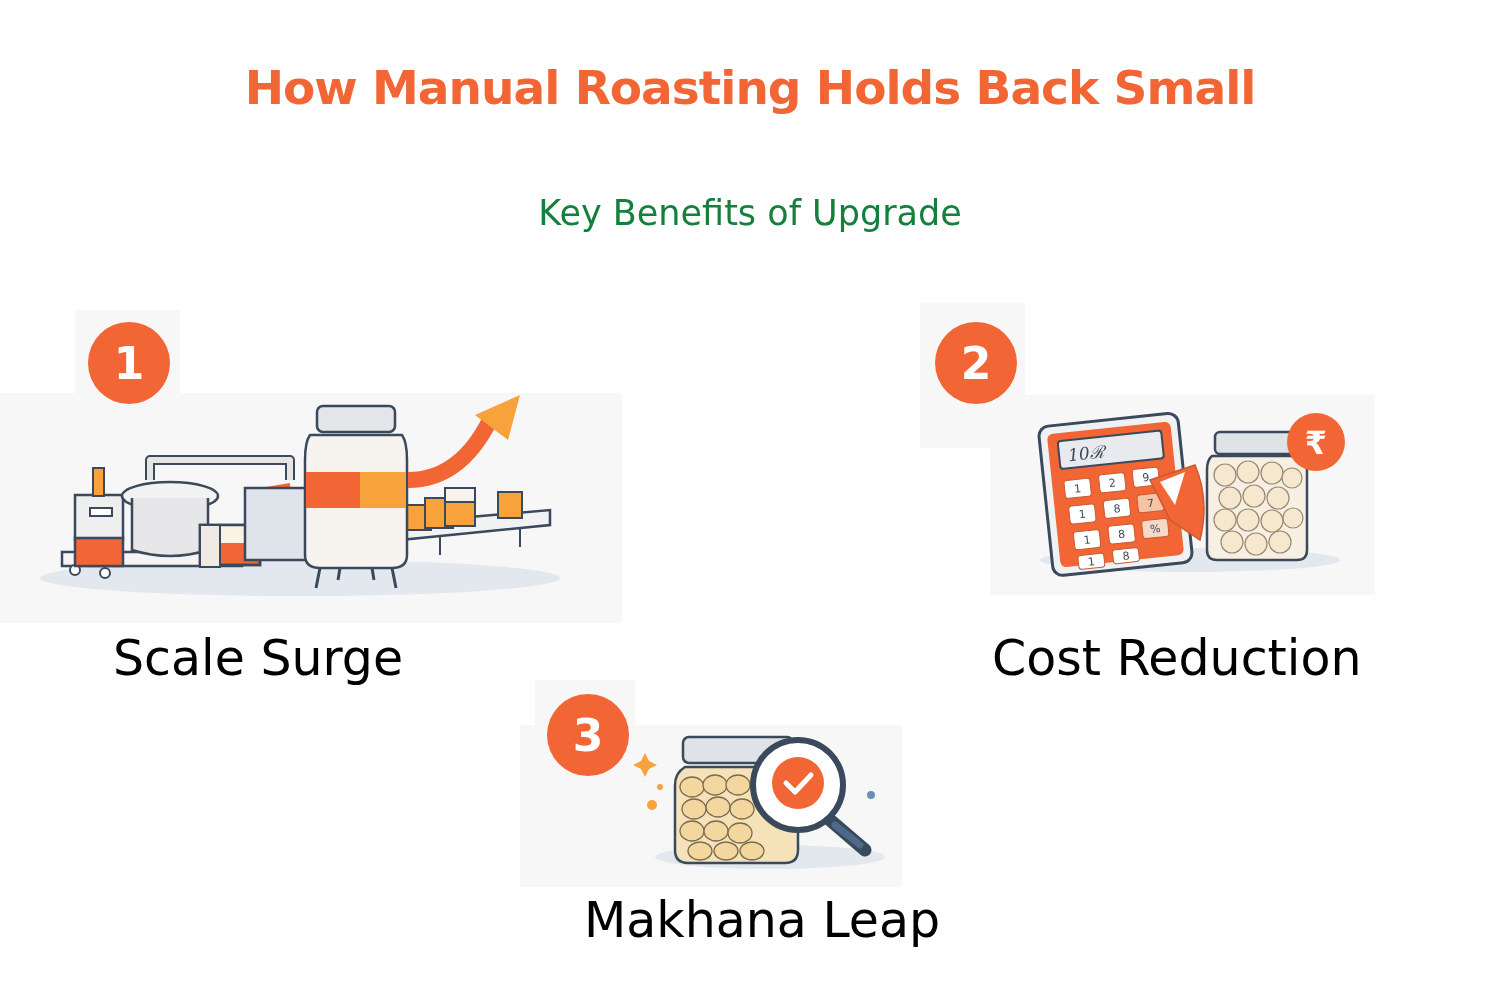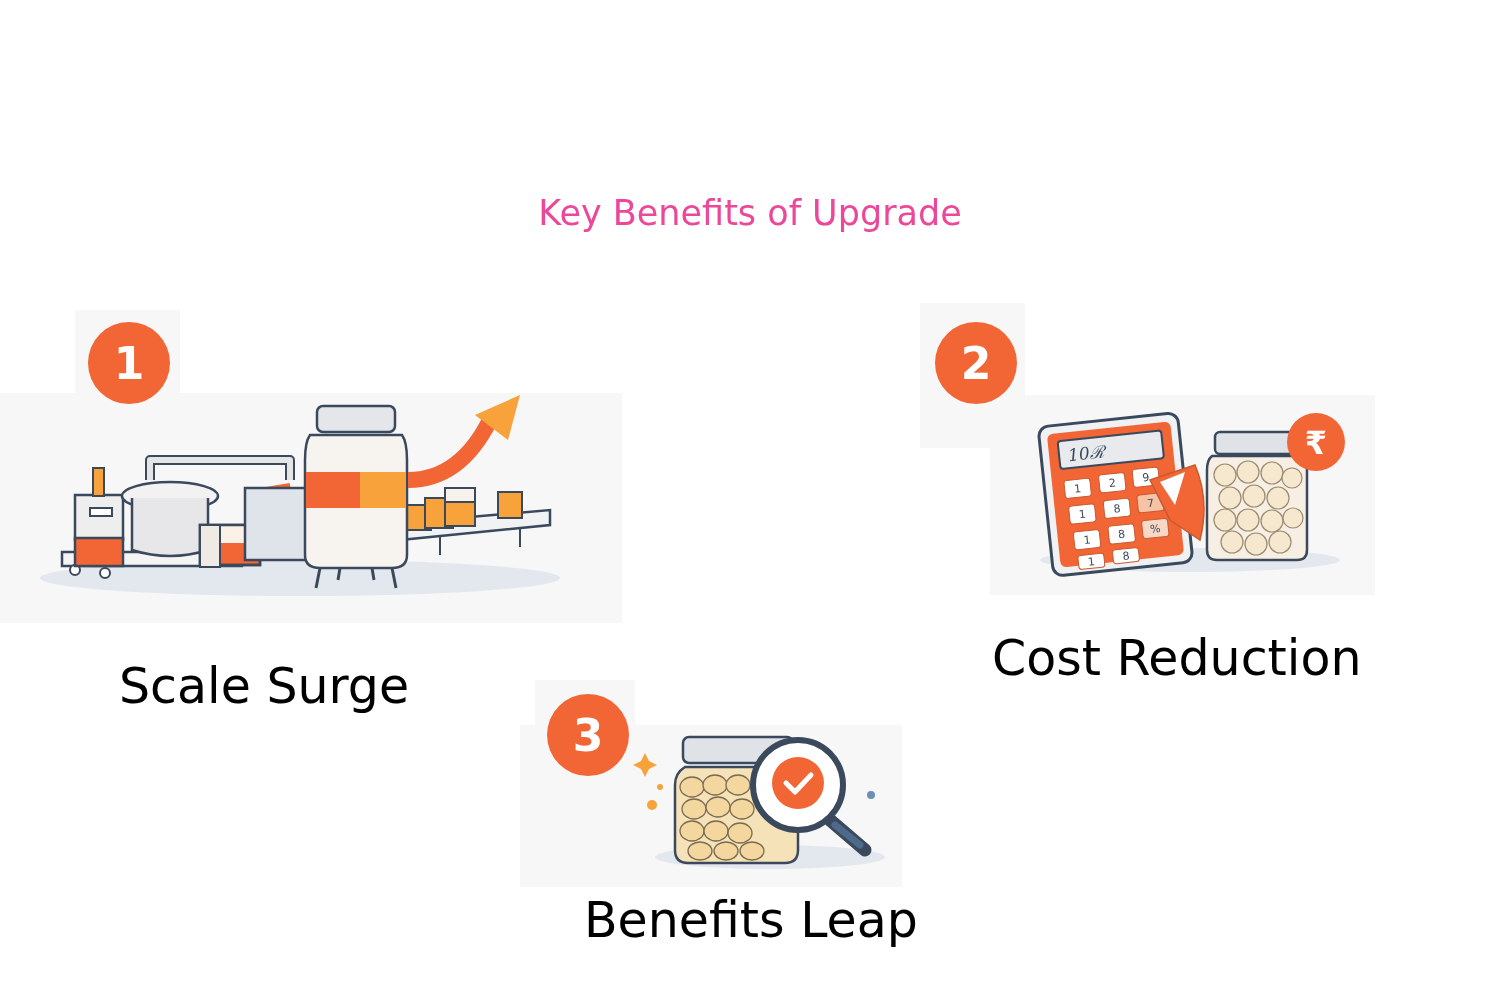--- a/index.html
+++ b/index.html
@@ -8,21 +8,21 @@
 
   .title {
     position: absolute; left: 0; width: 1500px; top: 56px;
     text-align: center; color: #F26535; font-weight: bold;
     font-family: "DejaVu Sans", sans-serif;
     font-size: 47px; line-height: 63px; letter-spacing: -1px;
   }
   .subtitle {
     position: absolute; left: 0; width: 1500px; top: 190px;
     text-align: center; font-size: 35px; line-height: 46px;
-    font-family: "DejaVu Sans", sans-serif; color: #ec4899;
+    font-family: "DejaVu Sans", sans-serif; color: #15803d;
   }
 
   .tint { position: absolute; background: #f7f7f8; }
 
   .badge {
     position: absolute; width: 82px; height: 82px; border-radius: 50%;
     background: #F26535; color: #fff; font-weight: bold;
     font-family: "DejaVu Sans", sans-serif; font-size: 44px;
     display: flex; align-items: center; justify-content: center;
   }
@@ -31,20 +31,21 @@
     position: absolute; font-size: 49px; line-height: 60px; white-space: nowrap;
     font-family: "DejaVu Sans", sans-serif; color: #000;
   }
 
   .illus { position: absolute; }
 </style>
 </head>
 <body>
 
 <div class="title">
+  <div>How Manual Roasting Holds Back Small</div>
 </div>
 <div class="subtitle">Key Benefits of Upgrade</div>
 
 <div>
   <div class="tint" style="left:75px;top:310px;width:105px;height:85px;"></div>
   <div class="tint" style="left:0;top:393px;width:622px;height:230px;"></div>
   <div class="badge" style="left:88px;top:322px;">1</div>
 
   <svg class="illus" style="left:20px;top:380px;" width="560" height="220" viewBox="0 0 560 220">
 
@@ -87,21 +88,21 @@
     <rect x="297" y="26" width="78" height="26" rx="6" fill="#e4e6ea" stroke="#3A4A5C" stroke-width="2.5"></rect>
     <path d="M290 55 Q285 62 285 80 L285 175 Q285 188 300 188 L372 188 Q387 188 387 175 L387 80 Q387 62 382 55 Z" fill="#f7f3ee" stroke="#3A4A5C" stroke-width="2.5"></path>
     <rect x="286" y="92" width="100" height="36" fill="#F26535"></rect>
     <rect x="340" y="92" width="46" height="36" fill="#F7A23B"></rect>
     <path d="M300 188 L296 208 M372 188 L376 208 M320 188 L318 200 M352 188 L354 200" stroke="#3A4A5C" stroke-width="3"></path>
 
     <path d="M388 100 Q440 100 470 40" fill="none" stroke="#F26535" stroke-width="16"></path>
     <polygon points="455,35 500,15 488,60" fill="#F7A23B"></polygon>
   </svg>
 
-  <div class="label" style="left:119px;top:629px;margin-top:28px;">Scale Surge</div>
+  <div class="label" style="left:113px;top:629px;">Scale Surge</div>
 </div>
 
 <div>
   <div class="tint" style="left:920px;top:303px;width:105px;height:145px;"></div>
   <div class="tint" style="left:990px;top:395px;width:385px;height:200px;"></div>
   <div class="badge" style="left:935px;top:322px;">2</div>
 
   <svg class="illus" style="left:1020px;top:410px;" width="340" height="170" viewBox="0 0 340 170">
     <ellipse cx="170" cy="150" rx="150" ry="12" fill="#e3e7ee"></ellipse>
 
@@ -197,14 +198,14 @@
         <ellipse cx="122" cy="126" rx="12" ry="9"></ellipse>
     </g>
 
     <line x1="200" y1="95" x2="235" y2="125" stroke="#3A4A5C" stroke-width="13" stroke-linecap="round"></line>
     <line x1="205" y1="100" x2="230" y2="120" stroke="#4d6a8a" stroke-width="7" stroke-linecap="round"></line>
     <circle cx="168" cy="60" r="45" fill="#ffffff" stroke="#3A4A5C" stroke-width="6"></circle>
     <circle cx="168" cy="58" r="26" fill="#F26535"></circle>
     <path d="M156 58 L165 67 L181 50" fill="none" stroke="#ffffff" stroke-width="5" stroke-linecap="round" stroke-linejoin="round"></path>
   </svg>
 
-  <div class="label" style="left:584px;top:891px;">Benefits Leap</div>
+  <div class="label" style="left:584px;top:891px;">Makhana Leap</div>
 </div>
 
 </body></html>

